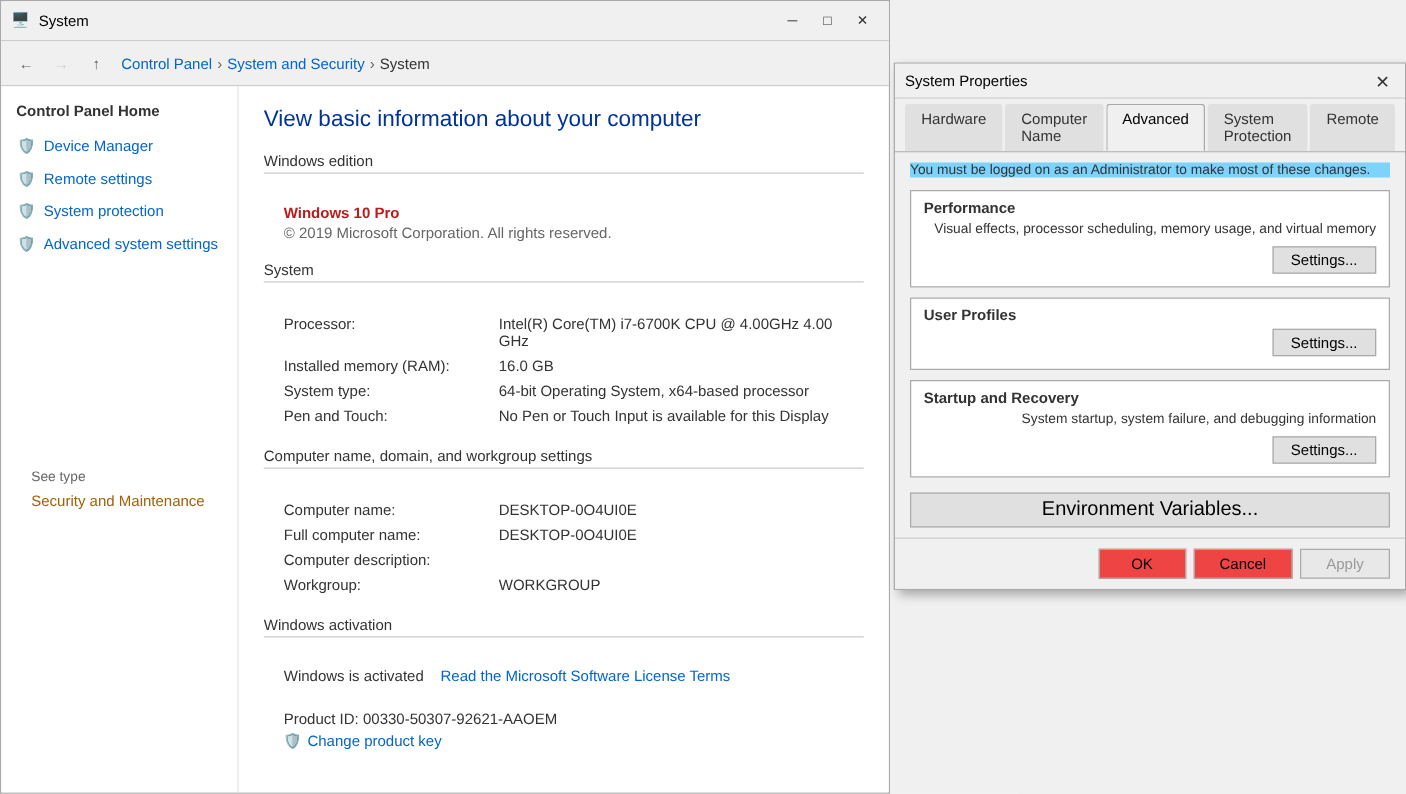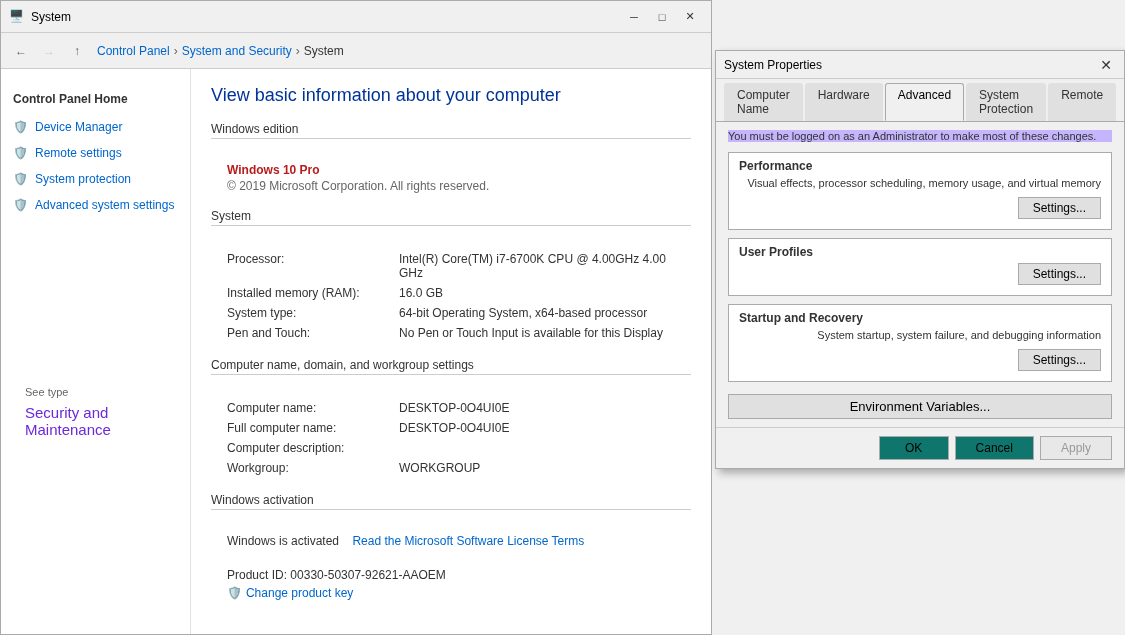--- a/index.html
+++ b/index.html
@@ -113,21 +113,21 @@
       display: flex;
       flex: 1;
       overflow: hidden;
     }
 
     
     .sidebar {
       width: 190px;
       background: #ffffff;
       border-right: 1px solid #e0e0e0;
-      padding: 15px 0;
+      padding: 5px 0;
     }
 
     .sidebar-title {
       font-size: 12px;
       font-weight: 600;
       color: #333;
       padding: 8px 12px;
       cursor: pointer;
     }
 
@@ -226,23 +226,23 @@
 
     
     .see-also {
       font-size: 11px;
       color: #666;
       padding: 8px 12px 4px;
     }
 
     .see-also-link {
       display: block;
-      color: #6d28d9;
-      cursor: pointer;
-      font-size: 15px;
+      color: #a16207;
+      cursor: pointer;
+      font-size: 12px;
       padding: 2px 12px;
     }
 
     
     .dialog-overlay {
       position: absolute;
       top: 0; left: 0;
       width: 1037px;
       height: 635px;
       pointer-events: none;
@@ -319,21 +319,21 @@
     
     .dialog-body {
       padding: 8px 12px;
       background: #f0f0f0;
     }
 
     .dialog-info-text {
       font-size: 11px;
       color: #333;
       margin-bottom: 10px;
-      background: #c4b5fd;
+      background: #7dd3fc;
     }
 
     .dialog-group {
       border: 1px solid #aaaaaa;
       background: #ffffff;
       margin-bottom: 8px;
       padding: 6px 10px 10px;
       position: relative;
     }
 
@@ -357,21 +357,21 @@
       font-size: 12px;
       background: #e0e0e0;
       border: 1px solid #aaaaaa;
       cursor: pointer;
       min-width: 75px;
     }
 
     .dialog-env-btn {
       width: 100%;
       padding: 4px 14px;
-      font-size: 13px;
+      font-size: 16px;
       background: #e0e0e0;
       border: 1px solid #aaaaaa;
       cursor: pointer;
       margin-top: 4px;
       text-align: center;
     }
 
     
     .dialog-footer {
       display: flex;
@@ -379,21 +379,21 @@
       gap: 6px;
       padding: 8px 12px;
       border-top: 1px solid #cccccc;
       background: #f0f0f0;
       align-items: center;
     }
 
     .dialog-footer-btn {
       padding: 4px 20px;
       font-size: 12px;
-      background: #0f766e;
+      background: #ef4444;
       border: 1px solid #aaaaaa;
       cursor: pointer;
       min-width: 70px;
     }
 
     .dialog-footer-btn.apply {
       color: #999;
       background: #e8e8e8;
     }
 
@@ -521,22 +521,22 @@
 
 <div class="dialog-overlay">
   <div class="dialog">
 
     <div class="dialog-title-bar">
       <span class="dialog-title">System Properties</span>
       <button class="dialog-close-btn">✕</button>
     </div>
 
     <div class="tabs">
+      <div class="tab">Hardware</div>
       <div class="tab">Computer Name</div>
-      <div class="tab">Hardware</div>
       <div class="tab active">Advanced</div>
       <div class="tab">System Protection</div>
       <div class="tab">Remote</div>
     </div>
 
     <div class="dialog-body">
       <div class="dialog-info-text">You must be logged on as an Administrator to make most of these changes.</div>
 
       
       <div class="dialog-group clearfix">

